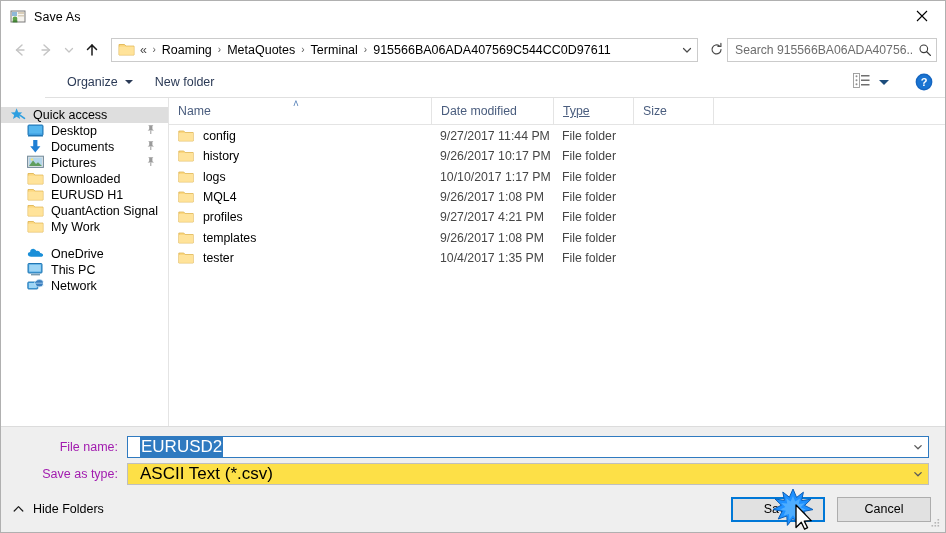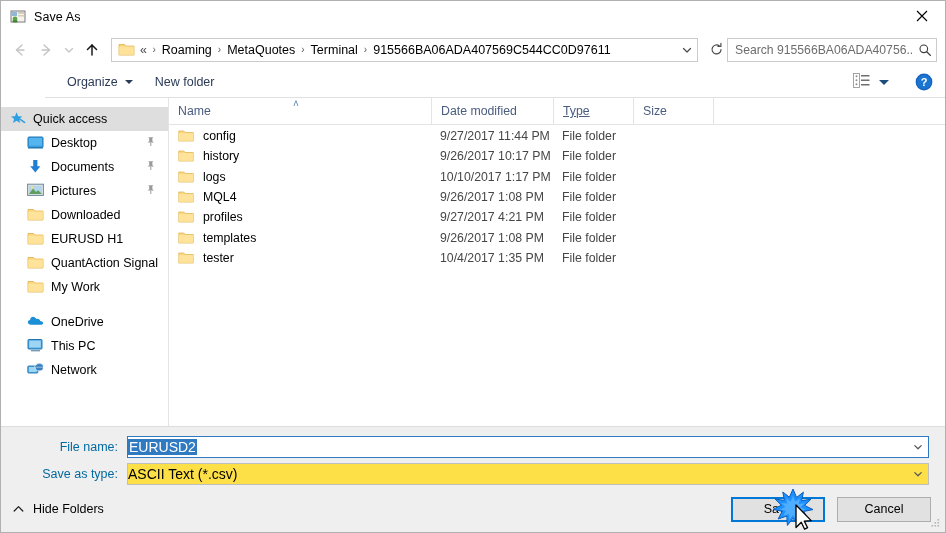--- a/index.html
+++ b/index.html
@@ -222,21 +222,21 @@
   .sidebar {
     width: 168px;
     flex: 0 0 168px;
     background: #ffffff;
     border-right: 1px solid #e4e4e4;
     padding-top: 9px;
     box-sizing: border-box;
     overflow: hidden;
   }
   .sb-row {
-    height: 24px;
+    height: 16px;
     display: flex;
     align-items: center;
     padding-left: 8px;
     padding-right: 8px;
     box-sizing: border-box;
     position: relative;
   }
   .sb-row.selected { background: #dedede; }
   .sb-icon {
     width: 17px;
@@ -349,42 +349,42 @@
     height: 22px;
     margin-bottom: 5px;
   }
   .form-label {
     width: 110px;
     flex: 0 0 110px;
     text-align: right;
     padding-right: 9px;
     box-sizing: border-box;
     font-size: 12.5px;
-    color: #0369a1;
+    color: #a21caf;
   }
   .combo {
     flex: 1 1 auto;
     height: 22px;
     box-sizing: border-box;
     display: flex;
     align-items: center;
     position: relative;
     min-width: 0;
   }
   .combo.filename {
     border: 1px solid #2f7ac0;
     background: #ffffff;
   }
   .combo.filetype {
     border: 1px solid #bfbfbf;
     background: #fde047;
   }
   .combo-val {
-    font-size: 14px;
-    padding-left: 0;
+    font-size: 17px;
+    padding-left: 12px;
     flex: 1 1 auto;
     white-space: nowrap;
     overflow: hidden;
     color: #000;
   }
   .combo-val .sel {
     background: #2f7ac0;
     color: #ffffff;
     padding: 1px 1px 1px 1px;
   }

